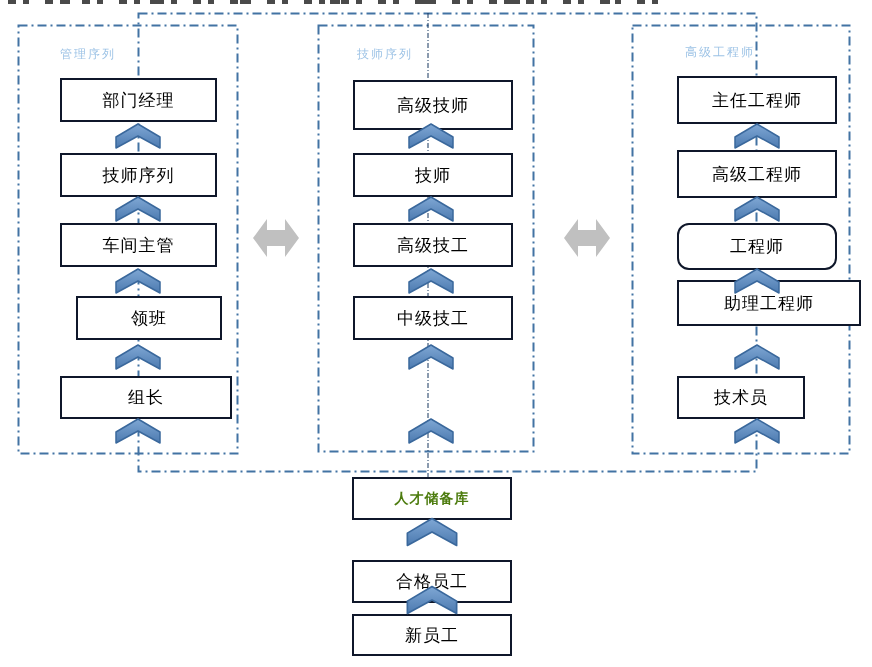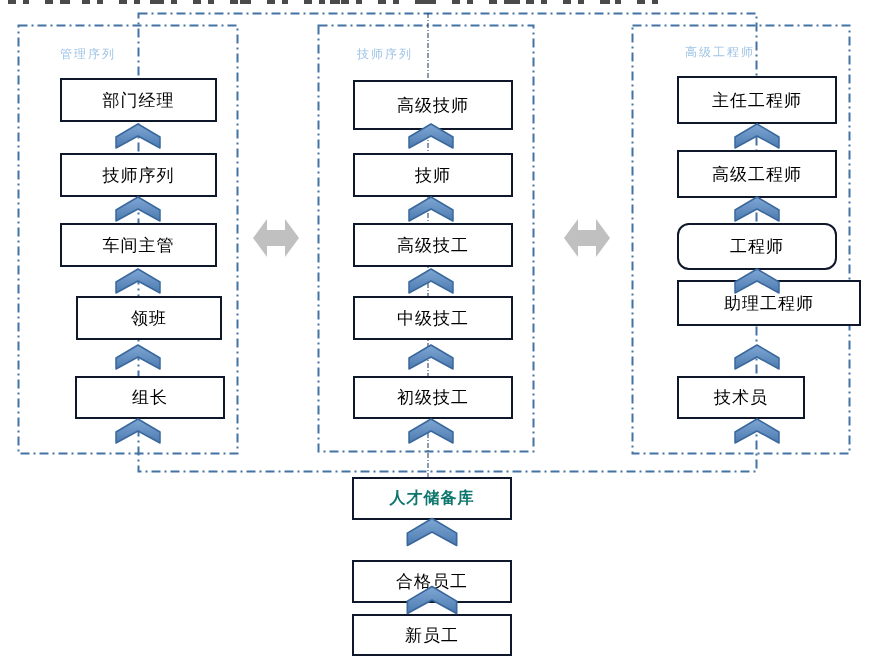--- a/index.html
+++ b/index.html
@@ -10,21 +10,21 @@
   .layer{position:absolute;left:0;top:0;width:872px;height:667px;pointer-events:none;}
   .box{
     position:absolute;background:#ffffff;border:2px solid #0f172a;
     display:flex;align-items:center;justify-content:center;
     font-size:17px;color:#000;letter-spacing:1px;box-sizing:border-box;z-index:2;
   }
   .seq-title{
     position:absolute;width:140px;text-align:left;color:#9DC3E6;
     font-size:12px;letter-spacing:2px;z-index:2;
   }
-  .pool-text{color:#0f766e;font-weight:bold;font-size:16px;}
+  .pool-text{color:#4d7c0f;font-weight:bold;font-size:14px;}
   .top-fragments{
     position:absolute;left:8px;top:0;width:652px;height:4px;opacity:.85;z-index:3;
     background:
       repeating-linear-gradient(90deg,#2b2b2b 0 8px,transparent 8px 15px,#2b2b2b 15px 21px,transparent 21px 37px),
       repeating-linear-gradient(90deg,transparent 0 52px,#2b2b2b 52px 62px,transparent 62px 90px);
   }
   svg{position:absolute;left:0;top:0;}
 </style>
 </head>
 <body>
@@ -47,27 +47,26 @@
   </svg>
 
   <div class="seq-title" style="left:60px;top:46px;">管理序列</div>
   <div class="seq-title" style="left:357px;top:46px;">技师序列</div>
   <div class="seq-title" style="left:685px;top:44px;">高级工程师</div>
 
   <div class="box" style="left:60px;top:78px;width:157px;height:44px;">部门经理</div>
   <div class="box" style="left:60px;top:153px;width:157px;height:44px;">技师序列</div>
   <div class="box" style="left:60px;top:223px;width:157px;height:44px;">车间主管</div>
   <div class="box" style="left:60px;top:296px;width:146px;height:44px;margin-left:16px;">领班</div>
-  <div class="box" style="left:60px;top:376px;width:150px;height:43px;margin-left:15px;">组长</div>
+  <div class="box" style="left:60px;top:376px;width:172px;height:43px;">组长</div>
 
   <div class="box" style="left:353px;top:80px;width:160px;height:50px;">高级技师</div>
   <div class="box" style="left:353px;top:153px;width:160px;height:44px;">技师</div>
   <div class="box" style="left:353px;top:223px;width:160px;height:44px;">高级技工</div>
   <div class="box" style="left:353px;top:296px;width:160px;height:44px;">中级技工</div>
-  <div class="box" style="left:353px;top:376px;width:160px;height:43px;">初级技工</div>
 
   <div class="box" style="left:677px;top:76px;width:160px;height:48px;">主任工程师</div>
   <div class="box" style="left:677px;top:150px;width:160px;height:48px;">高级工程师</div>
   <div class="box" style="left:677px;top:223px;width:160px;height:47px;border-radius:12px;">工程师</div>
   <div class="box" style="left:677px;top:280px;width:184px;height:46px;">助理工程师</div>
   <div class="box" style="left:677px;top:376px;width:128px;height:43px;">技术员</div>
 
   <div class="box" style="left:352px;top:477px;width:160px;height:43px;">
     <span class="pool-text">人才储备库</span>
   </div>

